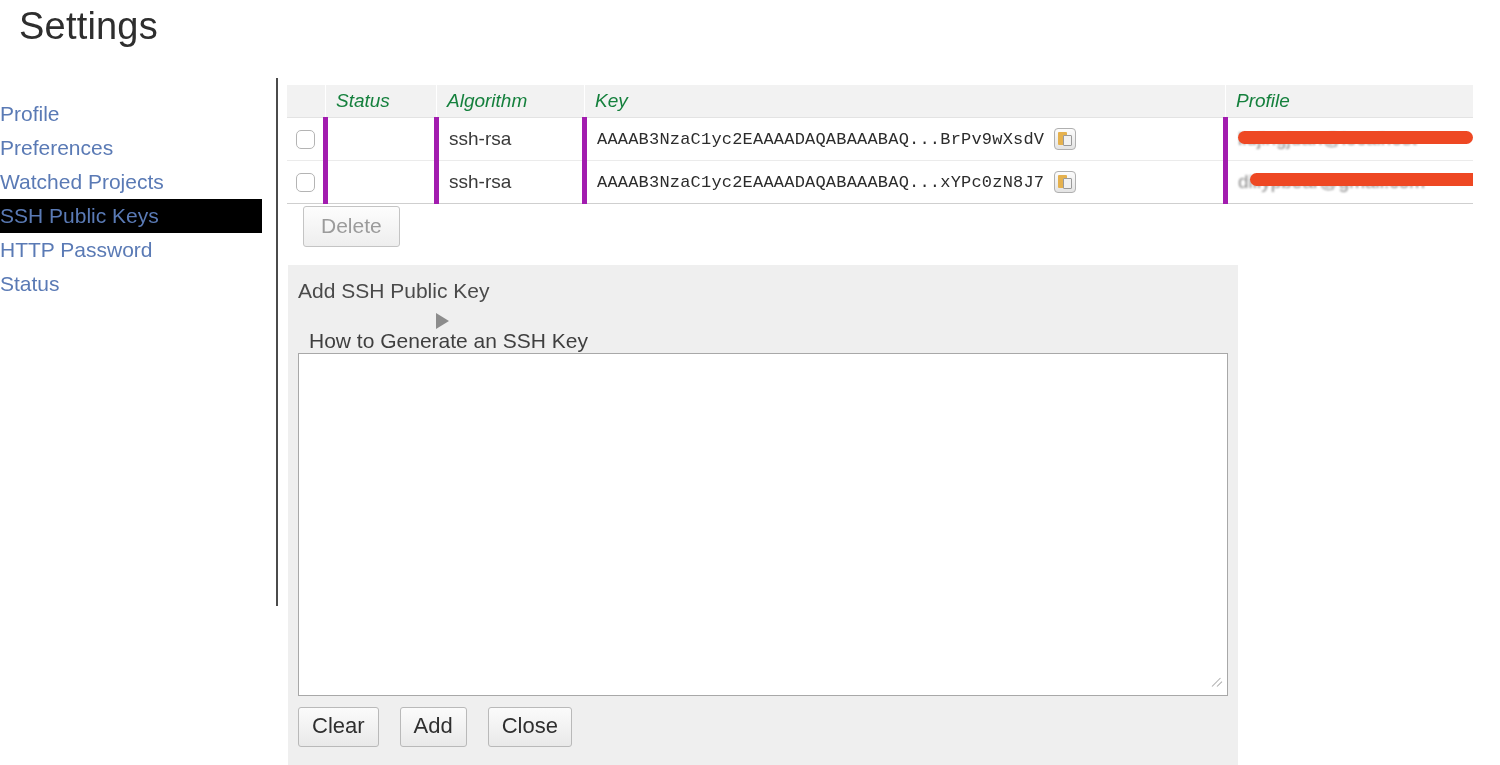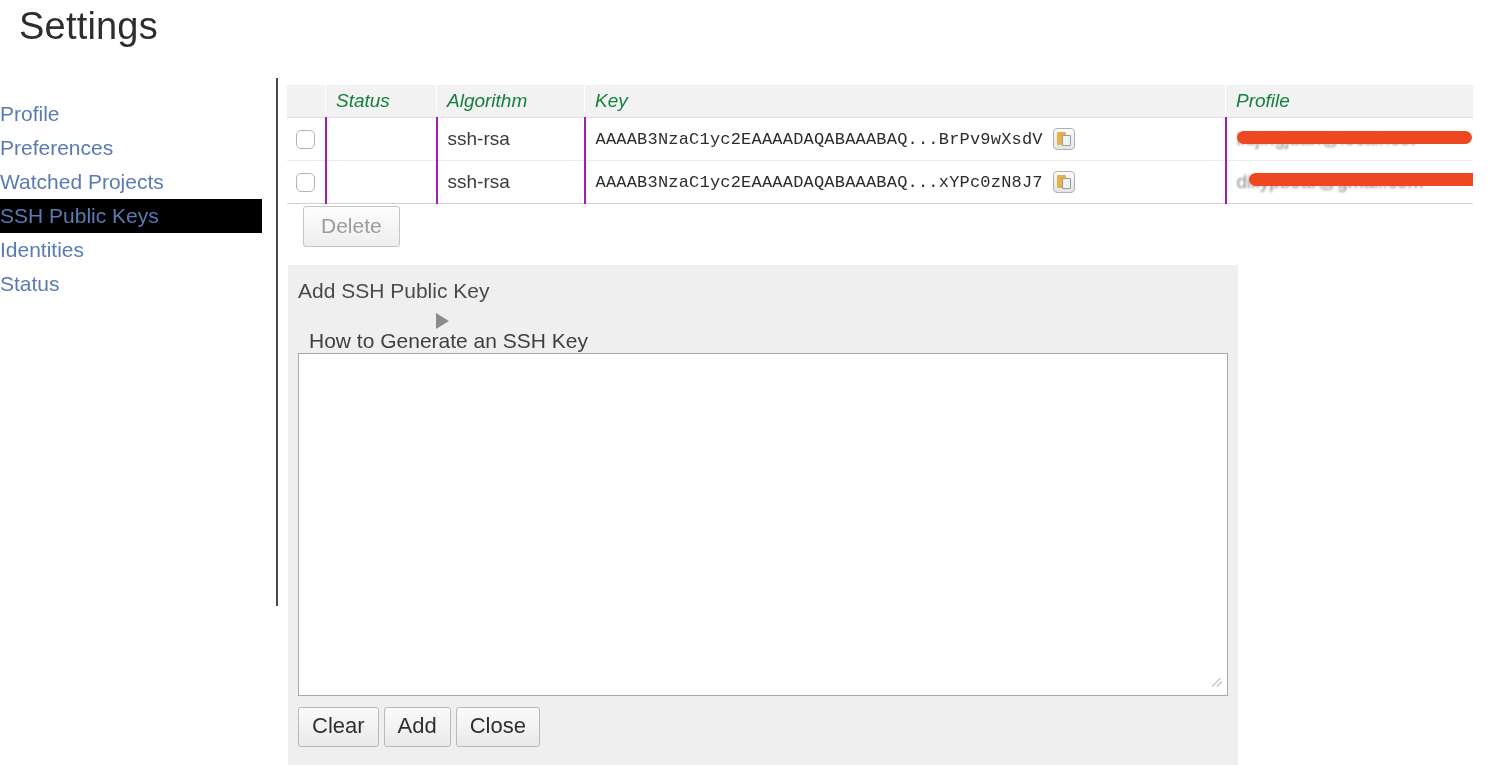--- a/index.html
+++ b/index.html
@@ -81,21 +81,21 @@
   }
   .keys-table th.col-check { width: 38px; padding-left: 0; }
   .keys-table th.col-status { width: 100px; }
   .keys-table th.col-alg { width: 137px; }
   .keys-table th.col-key { width: 630px; }
   .keys-table th.col-comment { border-right: none; }
 
   .keys-table td {
     height: 42px;
     padding: 0 0 0 10px;
-    border-right: 2px solid #a21caf;
+    border-right: 5px solid #a21caf;
     border-bottom: 1px solid #ebebeb;
     vertical-align: middle;
     font-size: 19px;
     color: #3a3a3a;
     overflow: hidden;
   }
   .keys-table td.col-check { padding-left: 0; text-align: center; }
   .keys-table td.col-comment { border-right: none; position: relative; }
   .keys-table tr.last td { border-bottom: 1px solid #cfcfcf; }
 
@@ -248,21 +248,21 @@
     height: 1px;
     background: #a9a9a9;
     transform-origin: left center;
     transform: rotate(-45deg);
   }
   .btn-row {
     position: absolute;
     left: 10px;
     top: 442px;
     display: flex;
-    gap: 0;
+    gap: 16px;
   }
   .flat-btn {
     padding: 5px 13px 7px 13px;
     font-size: 22px;
     color: #2f2f2f;
     background: linear-gradient(#fbfbfb, #e9e9e9);
     border: 1px solid #b9b9b9;
     border-radius: 3px;
     margin-right: 5px;
     cursor: pointer;
@@ -273,21 +273,21 @@
 </head>
 <body>
 
 <div class="page-title">Settings</div>
 
 <div class="sidebar">
   <div class="sidebar-item">Profile</div>
   <div class="sidebar-item">Preferences</div>
   <div class="sidebar-item">Watched Projects</div>
   <div class="sidebar-item active">SSH Public Keys</div>
-  <div class="sidebar-item">Identities</div>
+  <div class="sidebar-item">HTTP Password</div>
   <div class="sidebar-item">Status</div>
 </div>
 
 <div class="v-divider"></div>
 
 <table class="keys-table">
   <thead>
     <tr>
       <th class="col-check"></th>
       <th class="col-status">Status</th>

